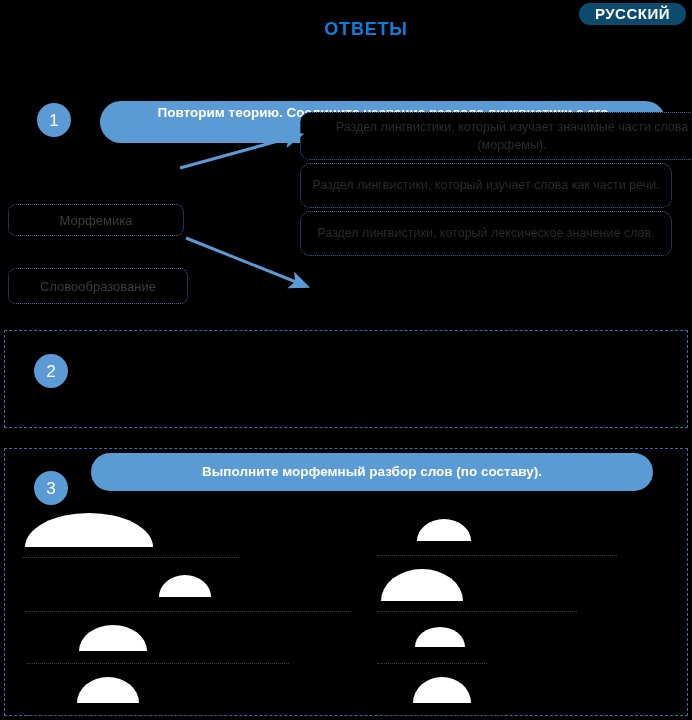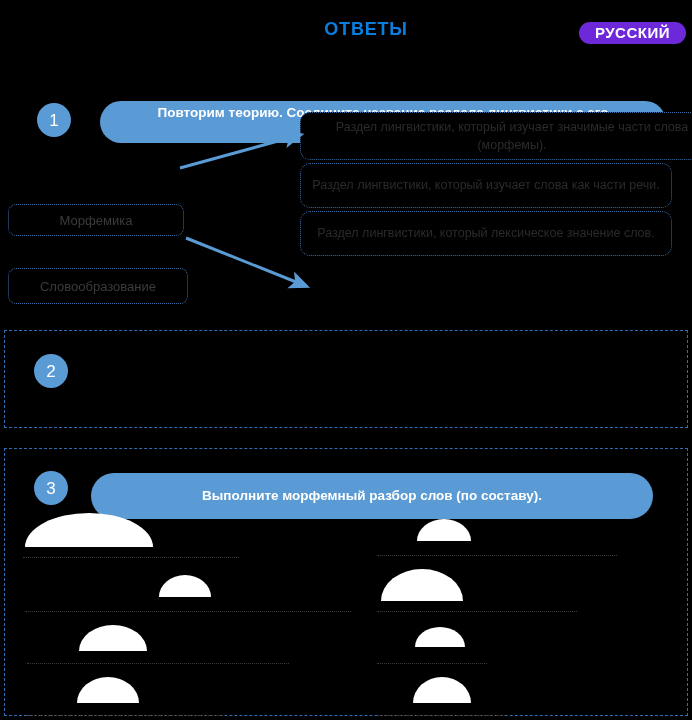--- a/index.html
+++ b/index.html
@@ -21,29 +21,28 @@
     width: 692px;
     height: 720px;
     background: #000000;
   }
 
   
   .lang-badge {
     position: absolute;
     top: 3px;
     right: 6px;
-    background: #6d28d9;
+    background: #0c4a6e;
     color: #ffffff;
     font-size: 15px;
     font-weight: bold;
     letter-spacing: 0.5px;
     padding: 3px 16px 4px 16px;
     border-radius: 14px;
     line-height: 1;
-    margin-top: 19px;
   }
   .page-title {
     position: absolute;
     top: 19px;
     left: 0;
     width: 692px;
     text-align: center;
     color: #0a7fe0;
     font-size: 18px;
     font-weight: bold;
@@ -135,21 +134,21 @@
   #task2 { top: 330px; height: 98px; }
   #task2 .num-circle { left: 29px; top: 23px; }
   #task2 .prompt-pill {
     left: 86px; top: 21px; width: 562px; height: 38px;
   }
 
   
   #task3 { top: 448px; height: 268px; }
   #task3 .num-circle { left: 29px; top: 22px; }
   #task3 .prompt-pill {
-    left: 86px; top: 24px; width: 562px; height: 46px;
+    left: 86px; top: 4px; width: 562px; height: 38px;
   }
 
   .word-slot {
     position: absolute;
     height: 52px;
   }
   .word-dome {
     position: absolute;
     background: #ffffff;
     border-radius: 50% 50% 0 0 / 100% 100% 0 0;

